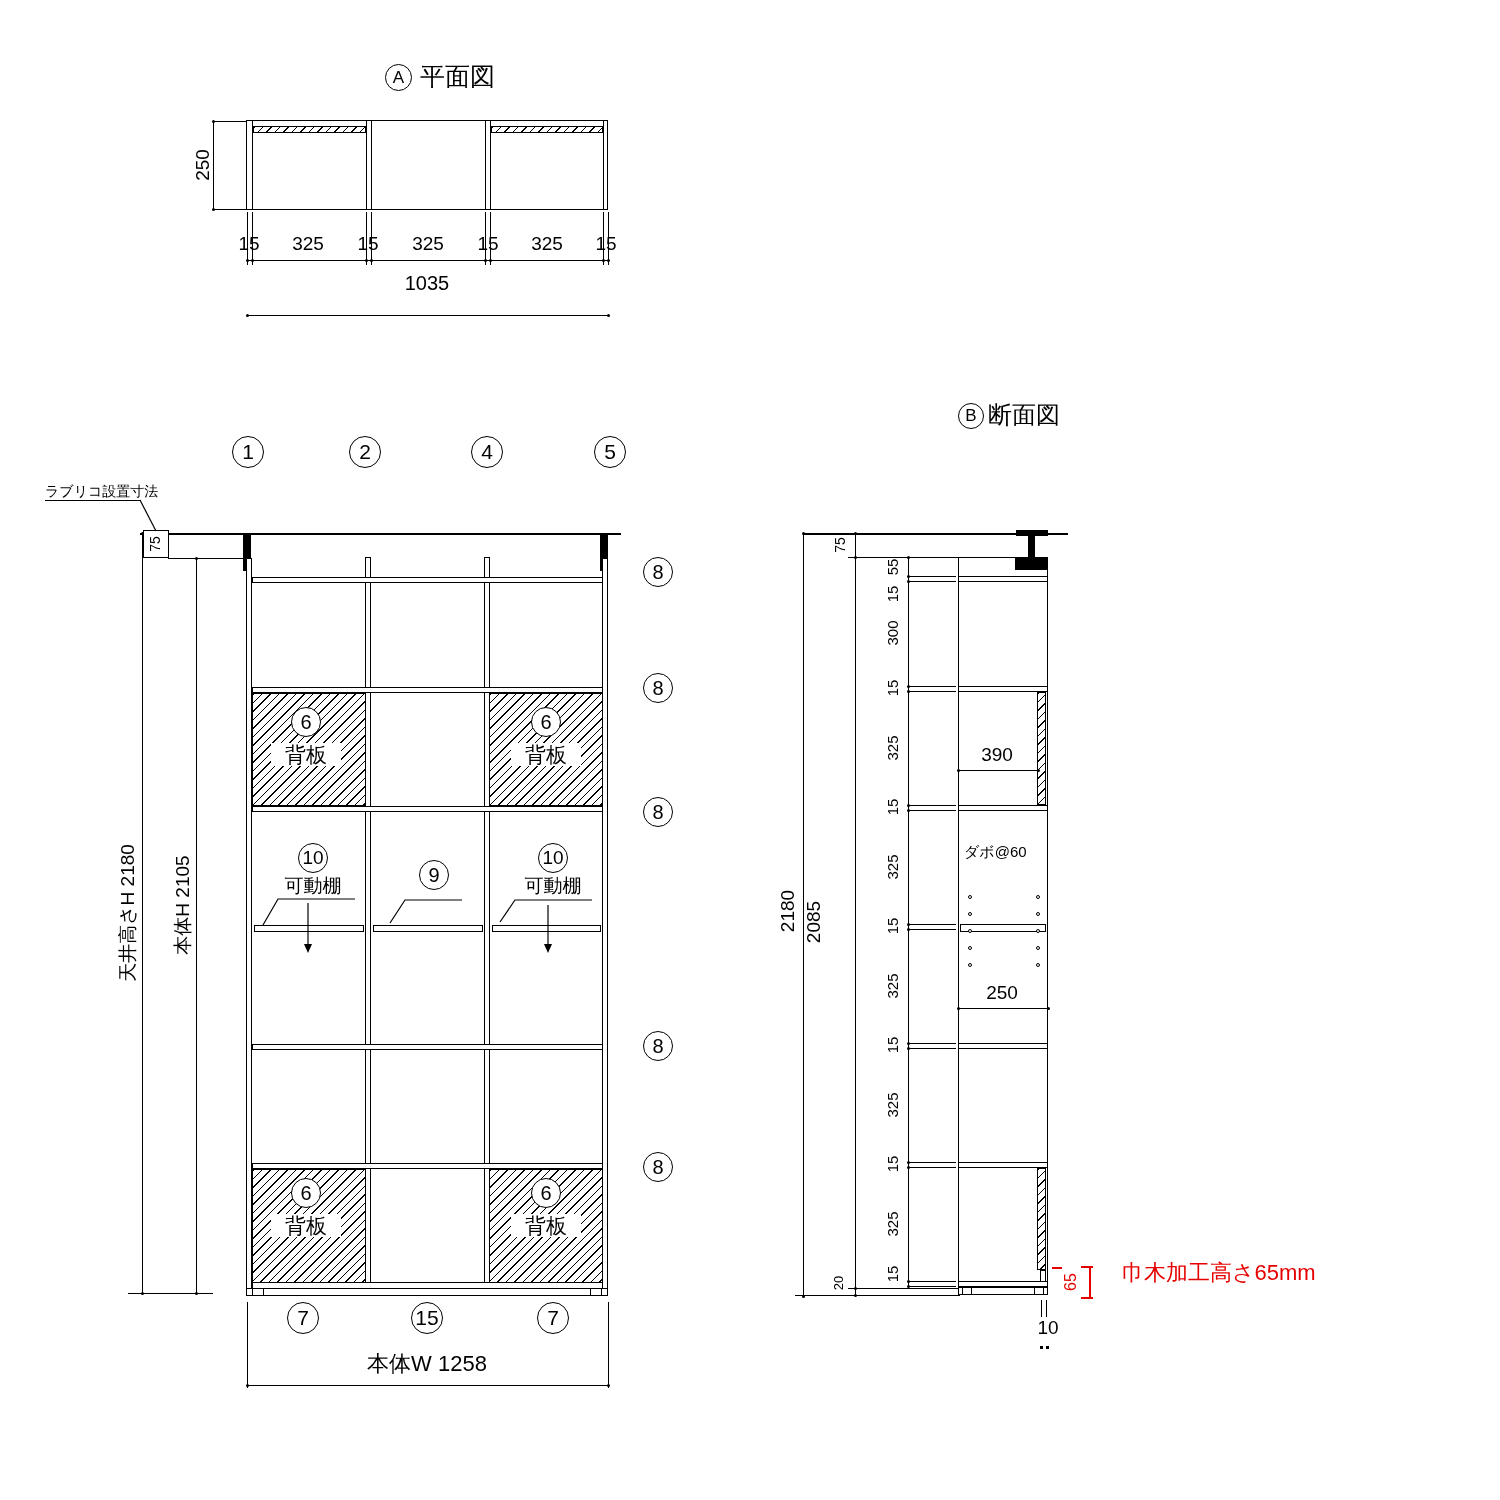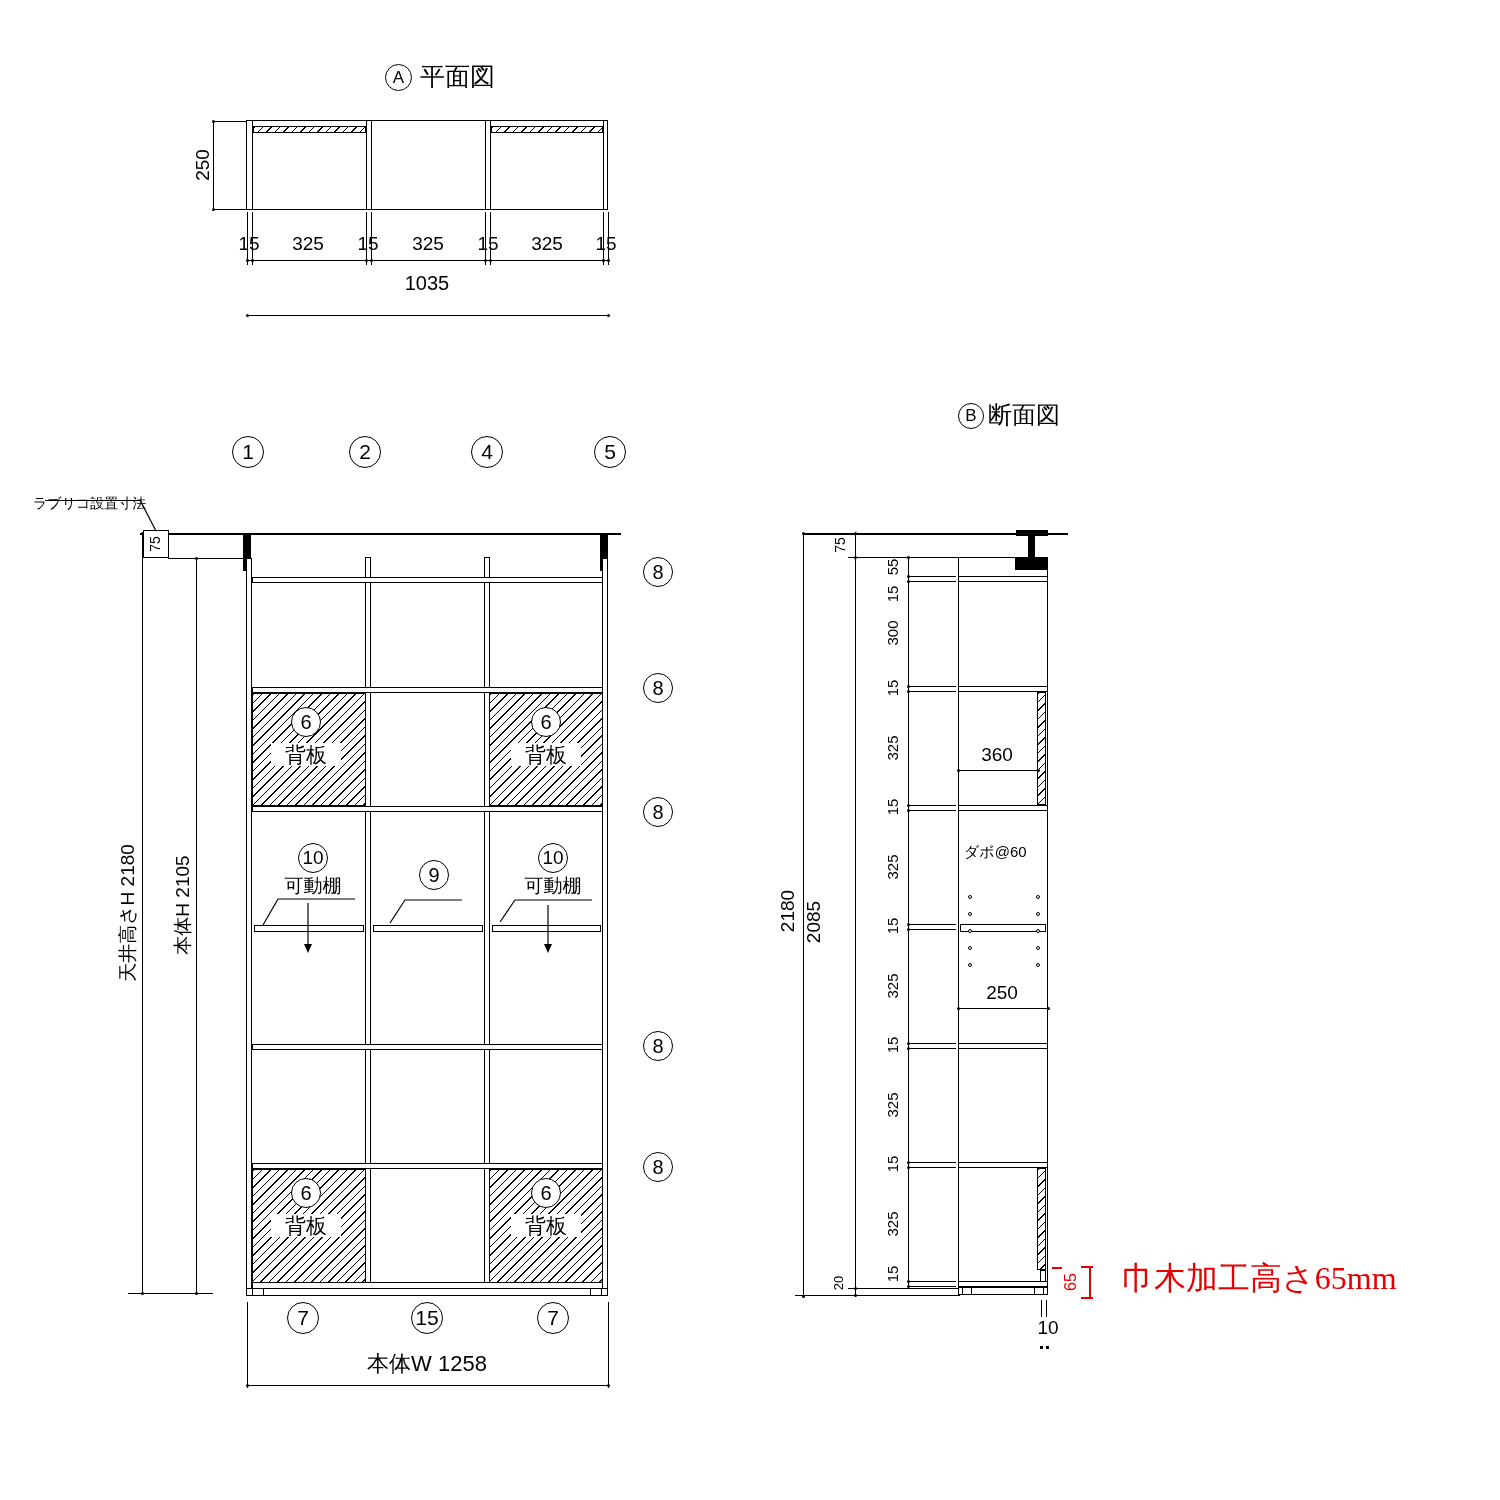--- a/index.html
+++ b/index.html
@@ -171,21 +171,21 @@
   <div class="hl" style="left:128px;top:1293px;width:85px;"></div>
   <div class="hl" style="left:168px;top:558px;width:78px;"></div>
   <div class="tick" style="left:142px;top:533px;"></div>
   <div class="tick" style="left:142px;top:1293px;"></div>
   <div class="tick" style="left:196px;top:558px;"></div>
   <div class="tick" style="left:196px;top:1293px;"></div>
   <div class="lbl ctr rot" style="left:18px;top:903px;width:220px;height:20px;font-size:19px;">天井高さH 2180</div>
   <div class="lbl ctr rot" style="left:73px;top:895px;width:220px;height:20px;font-size:19px;">本体H 2105</div>
   <div class="rect" style="left:143px;top:530px;width:26px;height:28px;"></div>
   <div class="lbl ctr rot" style="left:136px;top:537px;width:40px;height:14px;font-size:14px;">75</div>
-  <div class="lbl" style="left:33px;top:484px;font-size:14px;margin-top:12px;">ラブリコ設置寸法</div>
+  <div class="lbl" style="left:45px;top:484px;font-size:14px;">ラブリコ設置寸法</div>
   <div class="hl" style="left:45px;top:500px;width:96px;"></div>
 
   <div class="vl" style="left:247px;top:1302px;height:86px;"></div>
   <div class="vl" style="left:608px;top:1302px;height:86px;"></div>
   <div class="hl" style="left:247px;top:1385px;width:361px;"></div>
   <div class="tick" style="left:247px;top:1385px;"></div>
   <div class="tick" style="left:608px;top:1385px;"></div>
   <div class="lbl ctr" style="left:327px;top:1352px;width:200px;font-size:22px;">本体W 1258</div>
 
   <div class="circ" style="left:287px;top:1302px;width:32px;height:32px;font-size:21px;">
@@ -284,21 +284,21 @@
   <div class="rect hatch" style="left:1037px;top:1168px;width:9px;height:102px;"></div>
   <div class="rect" style="left:1040px;top:1270px;width:6px;height:12px;"></div>
 
   <div class="blk" style="left:1016px;top:530px;width:32px;height:6px;"></div>
   <div class="blk" style="left:1028px;top:536px;width:7px;height:22px;"></div>
   <div class="blk" style="left:1015px;top:557px;width:33px;height:13px;"></div>
 
   <div class="hl" style="left:958px;top:770px;width:80px;"></div>
   <div class="tick" style="left:958px;top:770px;"></div>
   <div class="tick" style="left:1038px;top:770px;"></div>
-  <div class="lbl ctr" style="left:967px;top:745px;width:60px;font-size:19px;">360</div>
+  <div class="lbl ctr" style="left:967px;top:745px;width:60px;font-size:19px;">390</div>
 
   <div class="hl" style="left:958px;top:1008px;width:90px;"></div>
   <div class="tick" style="left:958px;top:1008px;"></div>
   <div class="tick" style="left:1048px;top:1008px;"></div>
   <div class="lbl ctr" style="left:972px;top:983px;width:60px;font-size:19px;">250</div>
 
   <div class="lbl" style="left:964px;top:844px;font-size:15px;">ダボ@60</div>
 
   <div class="dowel" style="left:968px;top:895px;"></div>
   <div class="dowel" style="left:1036px;top:895px;"></div>
@@ -309,21 +309,21 @@
   <div class="dowel" style="left:968px;top:946px;"></div>
   <div class="dowel" style="left:1036px;top:946px;"></div>
   <div class="dowel" style="left:968px;top:963px;"></div>
   <div class="dowel" style="left:1036px;top:963px;"></div>
 
   <div class="rhl" style="left:1052px;top:1267px;width:10px;height:2px;"></div>
   <div class="rhl" style="left:1089px;top:1266px;width:2px;height:33px;"></div>
   <div class="rhl" style="left:1081px;top:1266px;width:12px;height:2px;"></div>
   <div class="rhl" style="left:1081px;top:1297px;width:12px;height:2px;"></div>
   <div class="lbl ctr rot red" style="left:1051px;top:1274px;width:40px;height:16px;font-size:16px;">65</div>
-  <div class="lbl red" style="left:1122px;top:1261px;font-size:32px;font-family:Liberation Serif, serif;">巾木加工高さ65mm</div>
+  <div class="lbl red" style="left:1122px;top:1261px;font-size:22px;">巾木加工高さ65mm</div>
 
   <div class="vl" style="left:1041px;top:1300px;height:17px;"></div>
   <div class="vl" style="left:1046px;top:1300px;height:17px;"></div>
   <div class="lbl ctr" style="left:1028px;top:1318px;width:40px;font-size:19px;">10</div>
   <div class="blk" style="left:1040px;top:1346px;width:3px;height:3px;"></div>
   <div class="blk" style="left:1046px;top:1346px;width:3px;height:3px;"></div>
 
   <svg class="ov" width="1500" height="1500">
     <path d="M263,925 L278,899 L355,899" stroke="#000" stroke-width="1.2" fill="none"></path>
     <path d="M390,923 L405,900 L462,900" stroke="#000" stroke-width="1.2" fill="none"></path>

